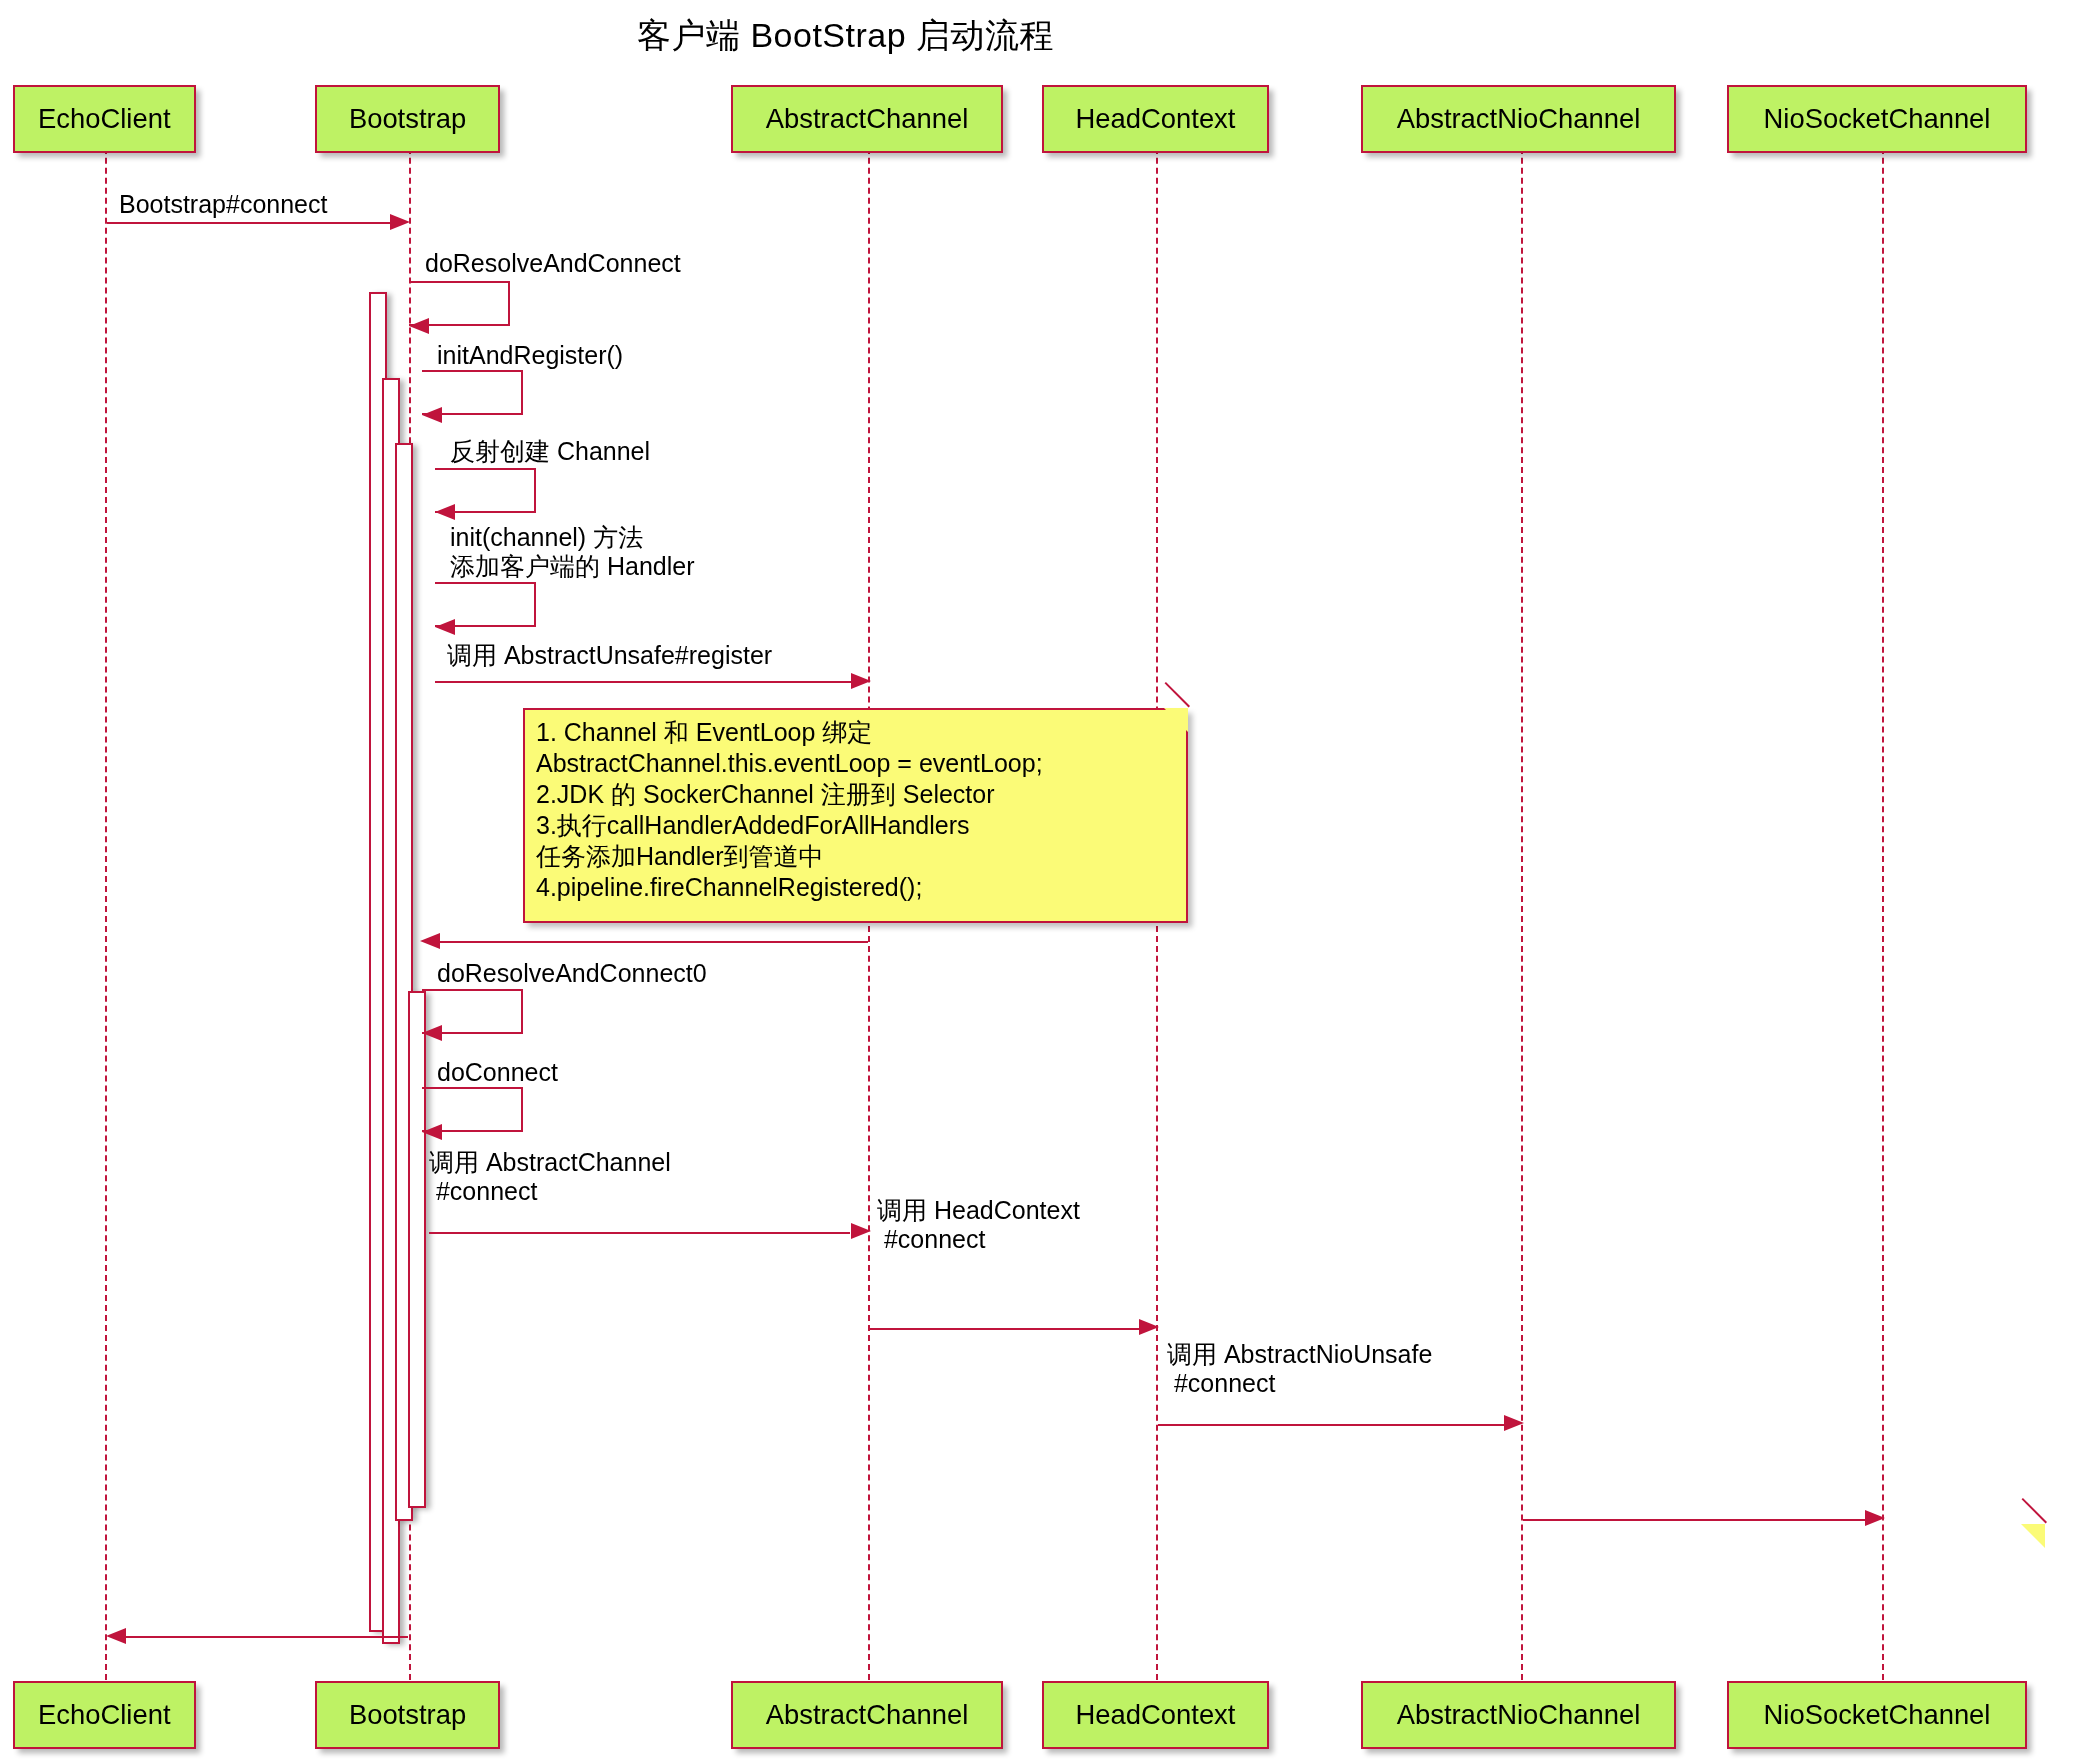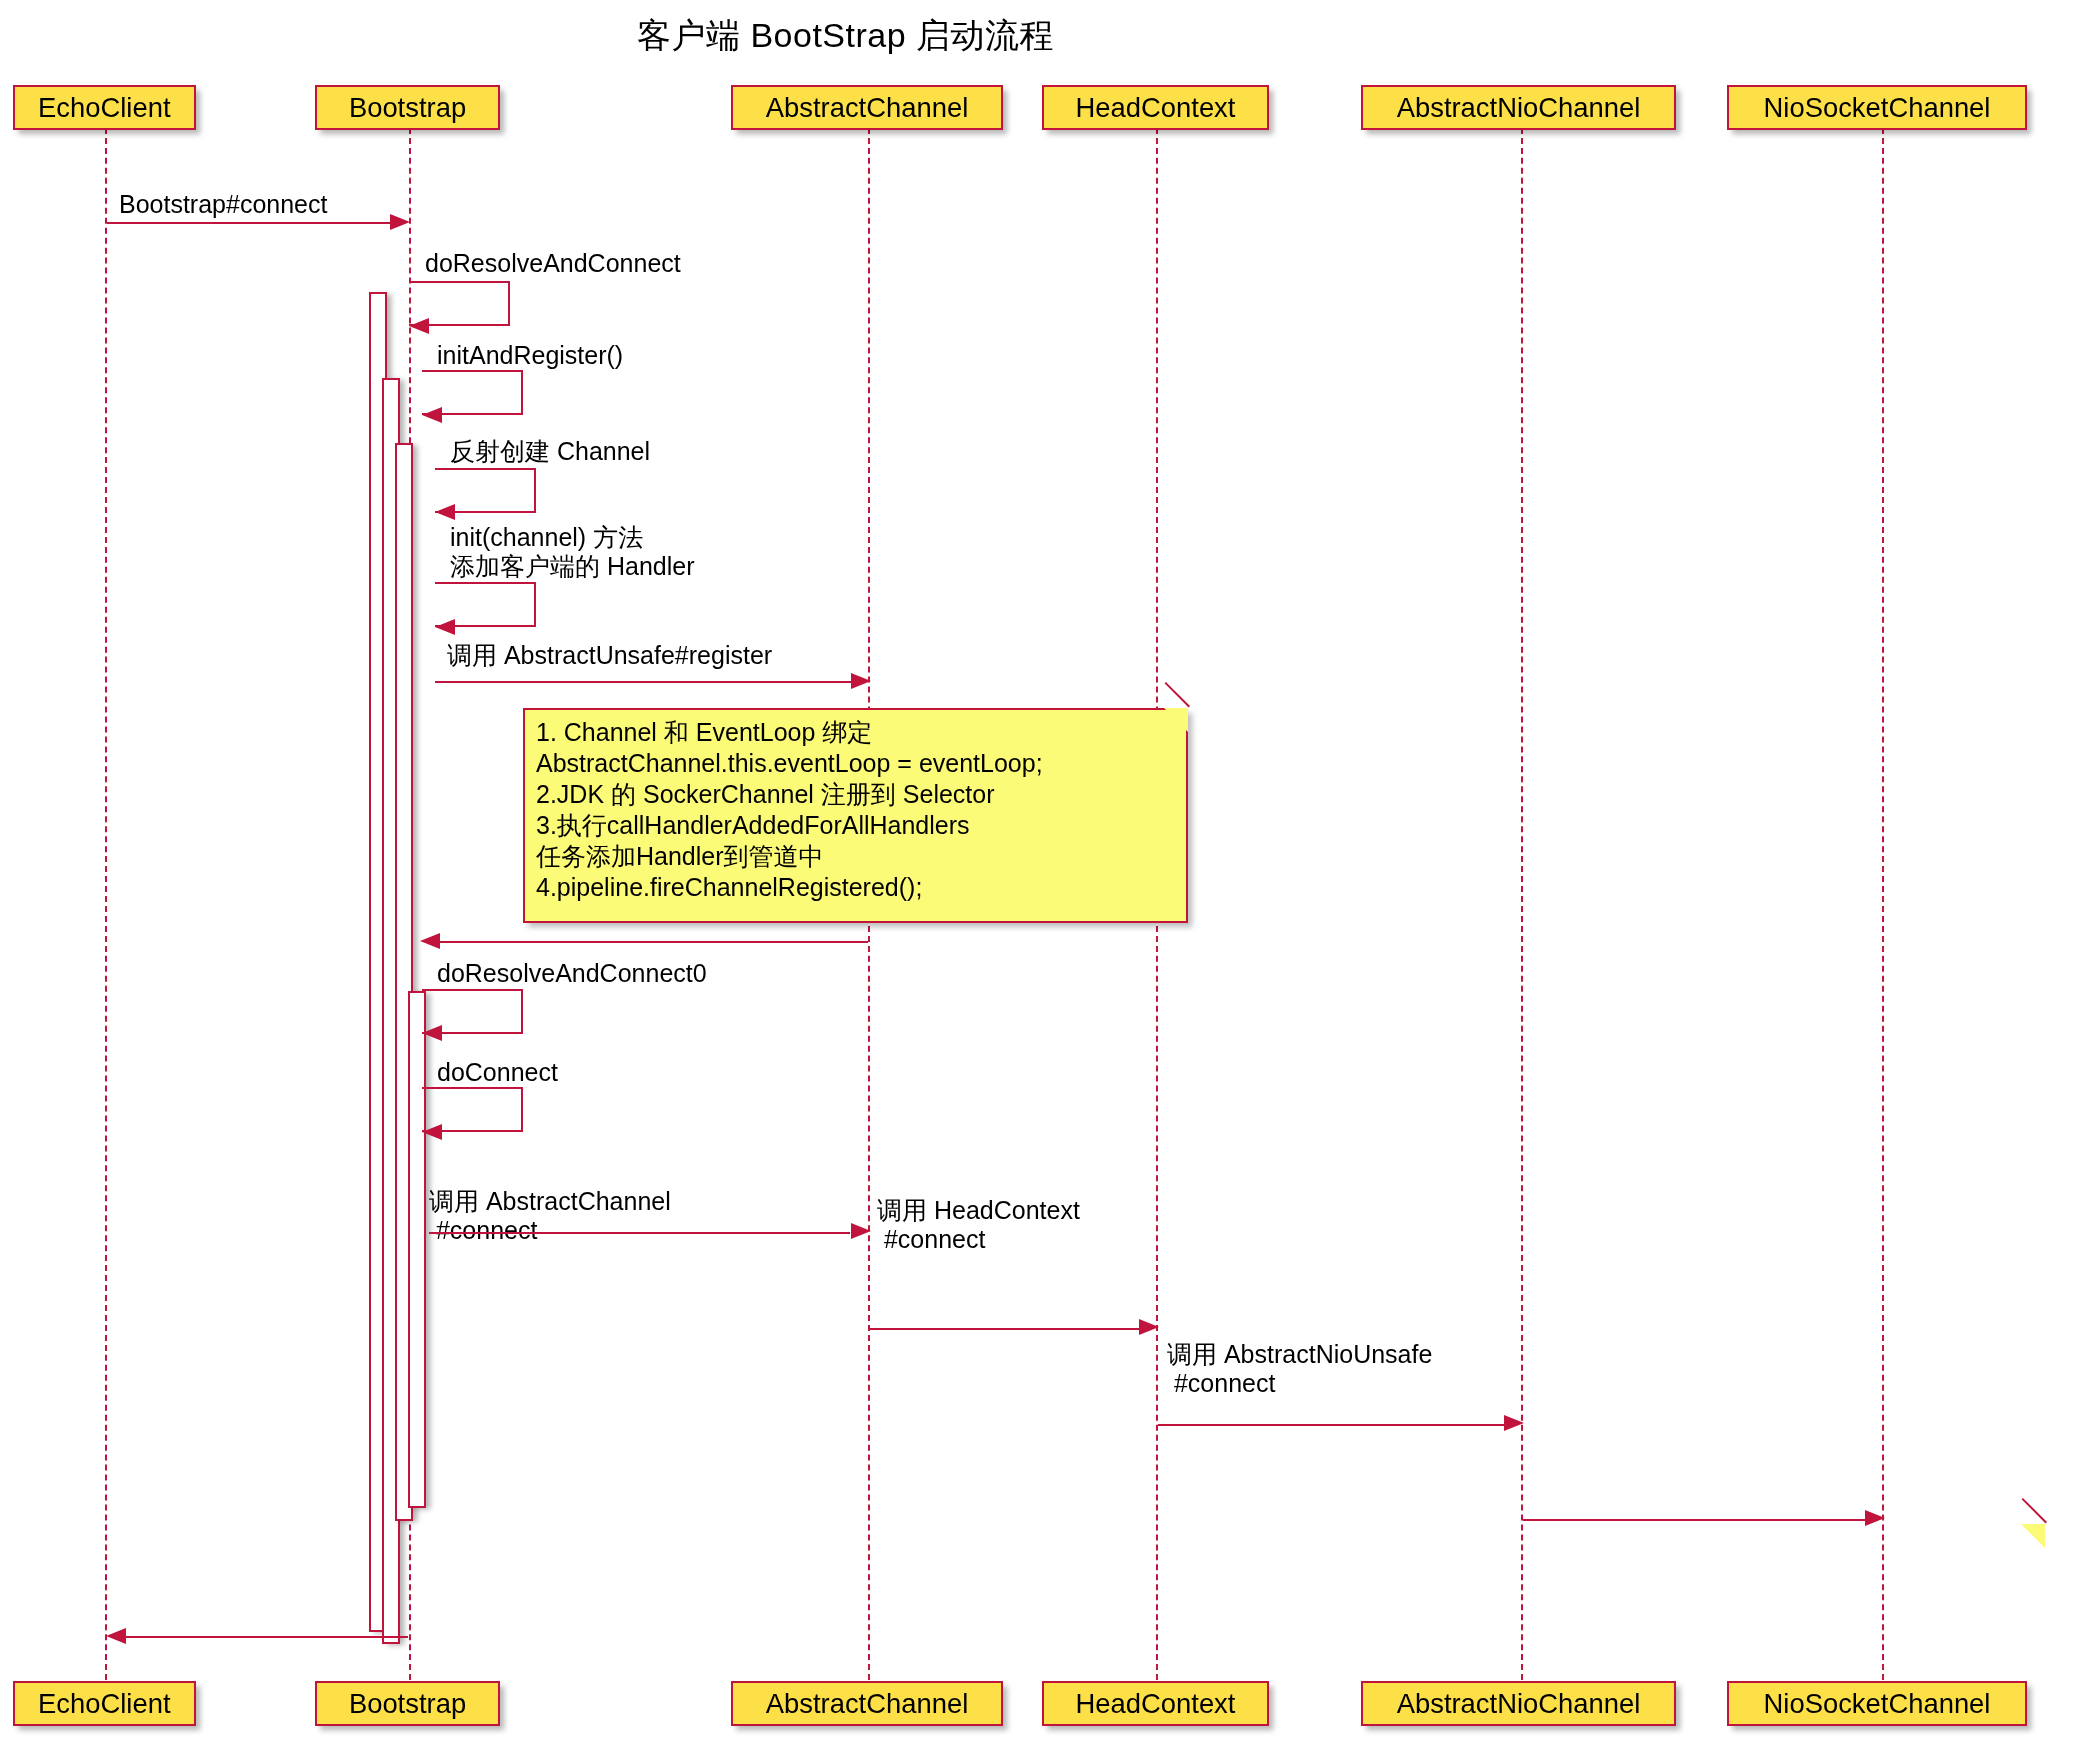--- a/index.html
+++ b/index.html
@@ -25,30 +25,30 @@
     width: 1691px;
     text-align: center;
     font-size: 34px;
     letter-spacing: 0.5px;
     color: #000000;
   }
   
   .participant {
     position: absolute;
     box-sizing: border-box;
-    background: #fde047;
+    background: #bef264;
     border: 2.7px solid #C0143C;
     color: #000000;
     font-size: 27.4px;
     display: flex;
     align-items: center;
     justify-content: center;
     white-space: nowrap;
     box-shadow: 4.6px 4.6px 5.5px rgba(0,0,0,0.28);
-    height: 45px;
+    height: 68px;
   }
   
   .lifeline {
     position: absolute;
     width: 0;
     border-left: 2.7px dashed #C0143C;
   }
   
   .activation {
     position: absolute;
@@ -223,21 +223,21 @@
   <div class="arrow-left" style="left:420px; top:933px;"></div>
 
   <div class="msg-label" style="left:437px; top:959px;">doResolveAndConnect0</div>
   <div class="self-msg" style="left:422px; top:989px; width:101px; height:45px;"></div>
   <div class="arrow-left" style="left:422px; top:1025px;"></div>
 
   <div class="msg-label" style="left:437px; top:1058px;">doConnect</div>
   <div class="self-msg" style="left:422px; top:1087px; width:101px; height:45px;"></div>
   <div class="arrow-left" style="left:422px; top:1124px;"></div>
 
-  <div class="msg-label" style="left:429px; top:1187px;">调用 AbstractChannel
+  <div class="msg-label" style="left:429px; top:1148px;">调用 AbstractChannel
  #connect</div>
   <div class="msg-line" style="left:429px; top:1232px; width:421px;"></div>
   <div class="arrow-right" style="left:851px; top:1223px;"></div>
 
   <div class="msg-label" style="left:877px; top:1196px;">调用 HeadContext
  #connect</div>
   <div class="msg-line" style="left:870px; top:1328px; width:269px;"></div>
   <div class="arrow-right" style="left:1139px; top:1319px;"></div>
 
   <div class="msg-label" style="left:1167px; top:1340px;">调用 AbstractNioUnsafe

